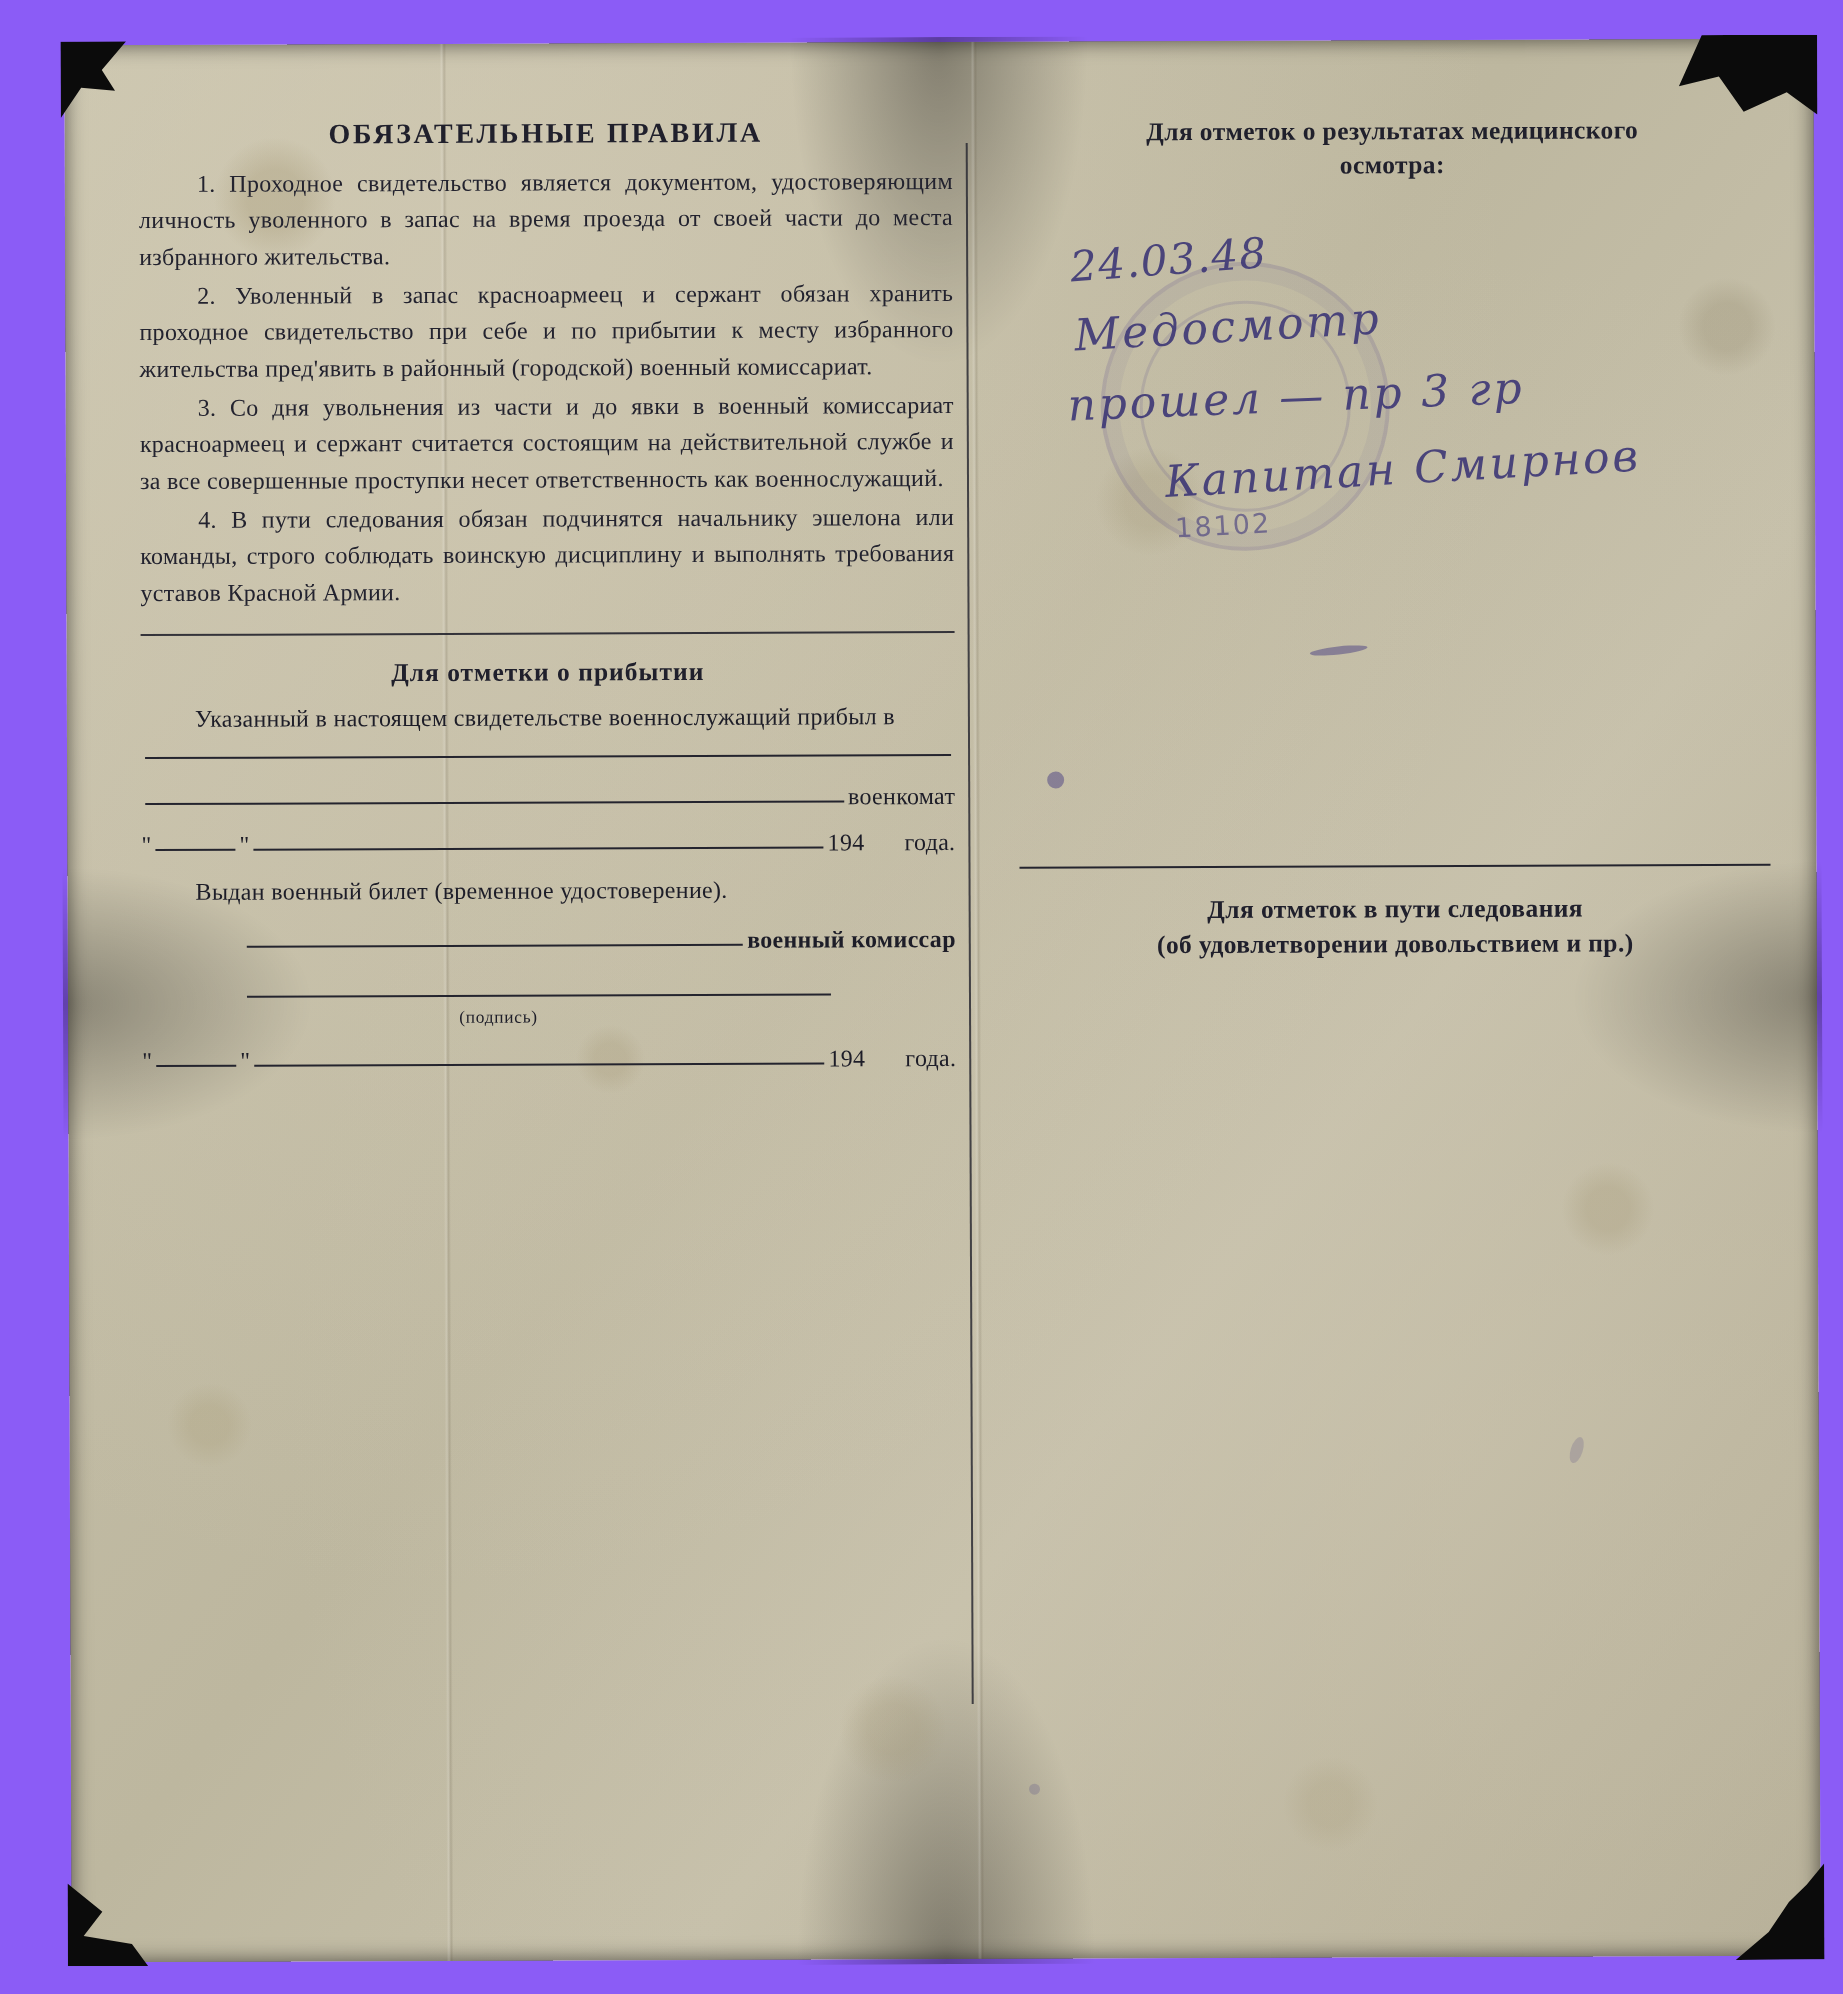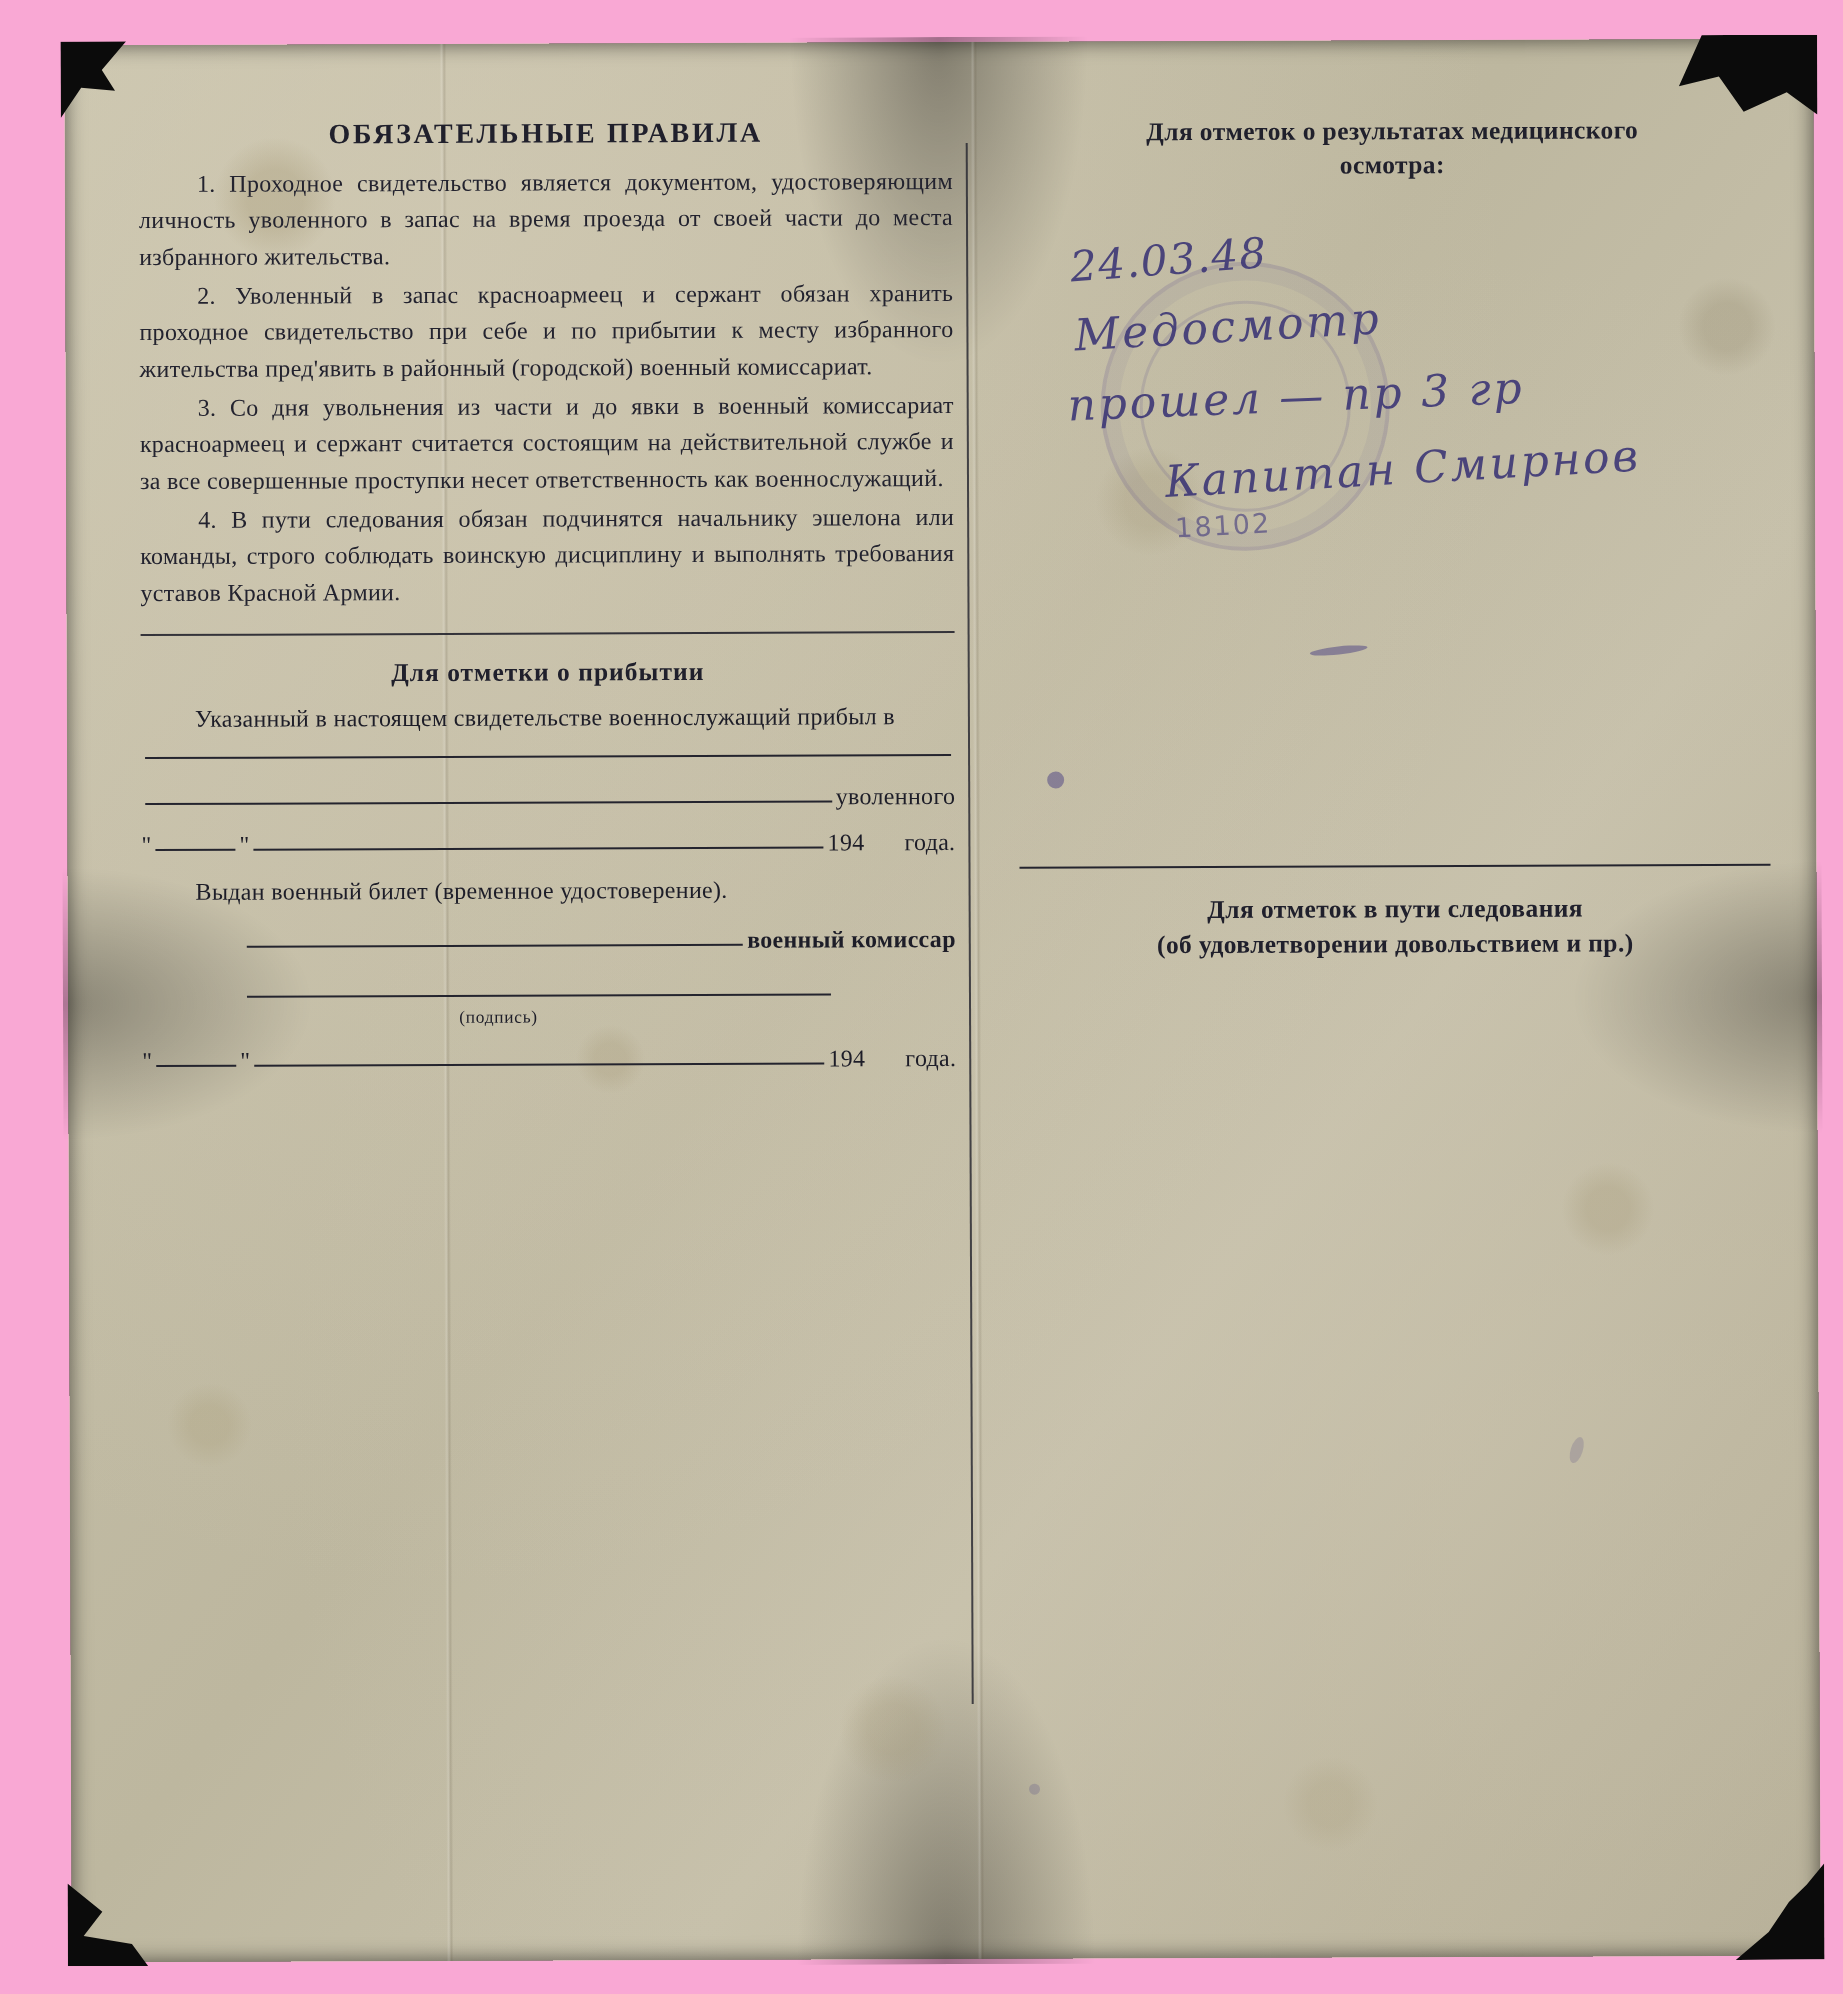--- a/index.html
+++ b/index.html
@@ -12,21 +12,21 @@
     height: 1995px;
     overflow: hidden;
     font-family: "Liberation Serif", serif;
   }
 
   
   #scene {
     position: relative;
     width: 1843px;
     height: 1995px;
-    background: #f9a8d4;
+    background: #8b5cf6;
   }
 
   .paper {
     position: absolute;
     left: 68px;
     top: 42px;
     width: 1749px;
     height: 1917px;
     background:
       radial-gradient(ellipse at 22% 14%, rgba(214,206,184,0.55) 0%, rgba(0,0,0,0) 55%),
@@ -268,21 +268,21 @@
       <div class="sub-title">Для отметки о прибытии</div>
 
       <p class="arrival-line">Указанный в настоящем свидетельстве военнослужащий прибыл в</p>
 
       <div class="rule-row">
         <span class="dash"></span>
       </div>
 
       <div class="rule-row">
         <span class="dash"></span>
-        <span class="trail">уволенного</span>
+        <span class="trail">военкомат</span>
       </div>
 
       <div class="rule-row">
         <span class="lead">"</span>
         <span class="dash short"></span>
         <span class="lead">"</span>
         <span class="dash"></span>
         <span class="trail">194</span>
         <span style="width:40px;"></span>
         <span class="trail">года.</span>

